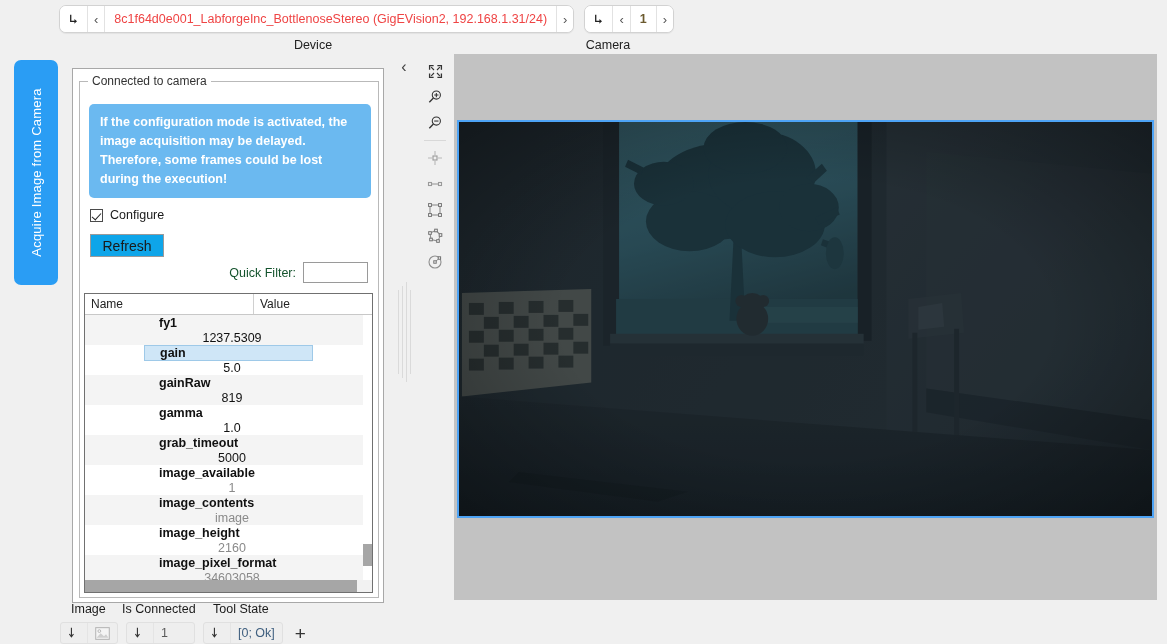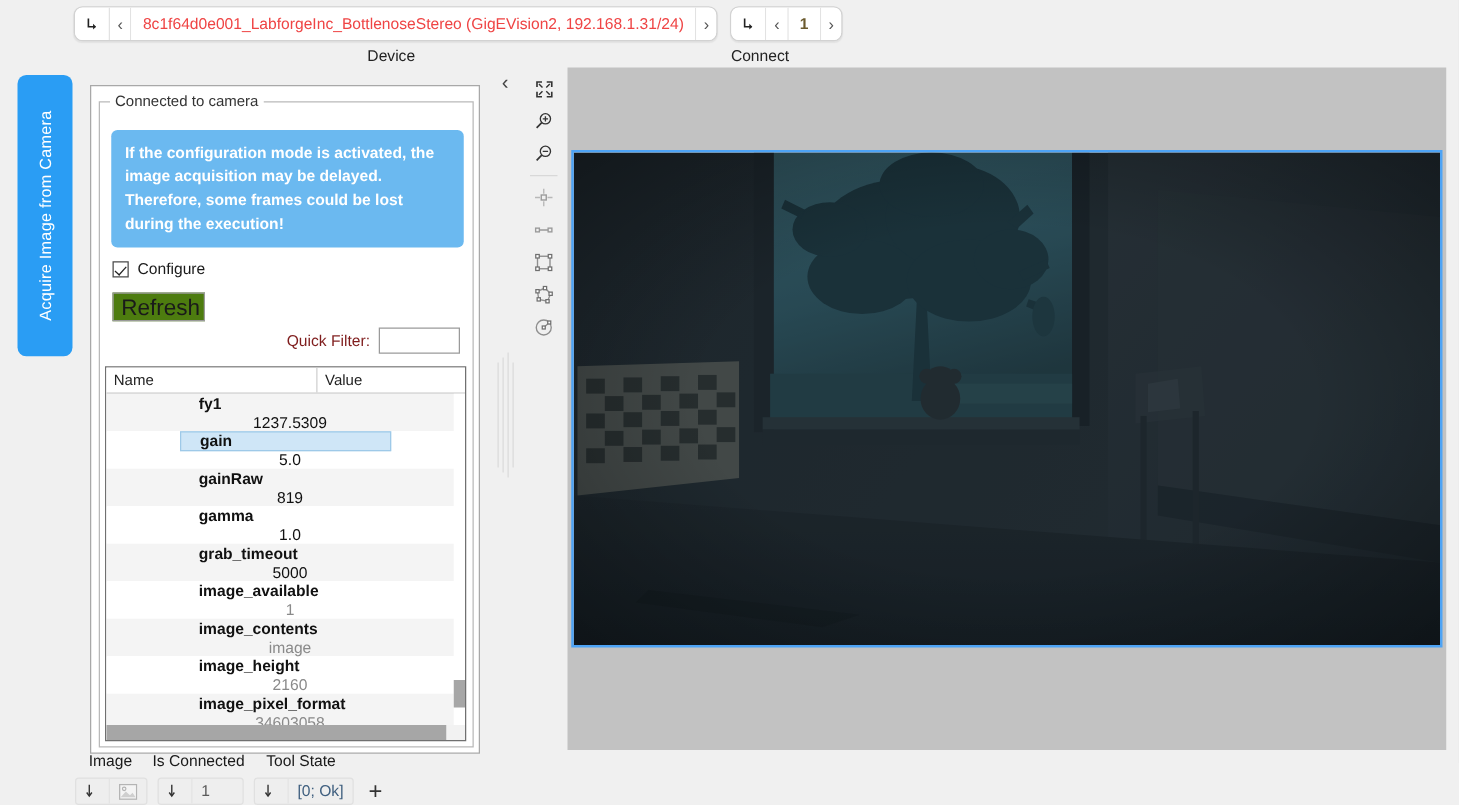--- a/index.html
+++ b/index.html
@@ -108,29 +108,29 @@
     content: "";
     position: absolute; left: 3px; top: 1px;
     width: 4px; height: 8px;
     border: solid #222; border-width: 0 1.6px 1.6px 0;
     transform: rotate(42deg);
   }
   .cfgrow label { font-size: 12.5px; color: #1a1a1a; }
   .btn {
     position: absolute; left: 10px; top: 152px;
     width: 74px; height: 23px;
-    background: #4d7c0f;
+    background: #0ea5e9;
     border: 1px solid #9a9a9a;
     font-family: "Liberation Sans", sans-serif;
-    font-size: 18px;
+    font-size: 14px;
     color: #1a1a1a;
     cursor: default;
   }
   .qf { position: absolute; right: 10px; top: 180px; display: flex; align-items: center; gap: 7px; }
-  .qf-label { font-size: 12.5px; color: #7f1d1d; }
+  .qf-label { font-size: 12.5px; color: #14532d; }
   .qf-input {
     width: 65px; height: 21px;
     border: 1px solid #9a9a9a;
     background: #fff;
   }
 
   
   .table-wrap {
     position: absolute; left: 4px; top: 211px;
     width: 289px; height: 300px;
@@ -287,21 +287,21 @@
           <path d="M8 6.5 L10.6 9 L8 11.5 Z" fill="#222"></path>
         </svg>
       </div>
       <div class="seg arrowch">‹</div>
       <div class="seg value num">1</div>
       <div class="seg arrowch">›</div>
     </div>
   </div>
 
   <div class="caption" id="cap-device">Device</div>
-  <div class="caption" id="cap-connect">Connect</div>
+  <div class="caption" id="cap-connect">Camera</div>
 
   <div class="panel">
     <div class="group">
       <div class="group-title">Connected to camera</div>
 
       <div class="notice">If the configuration mode is activated, the image acquisition may be delayed. Therefore, some frames could be lost during the execution!</div>
 
       <div class="cfgrow">
         <span class="chk"></span>
         <label>Configure</label>

